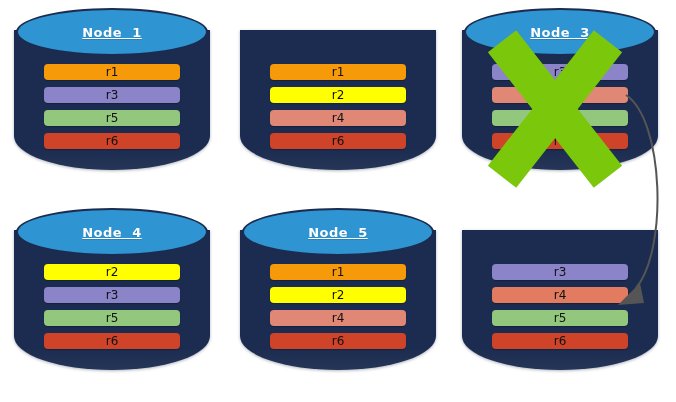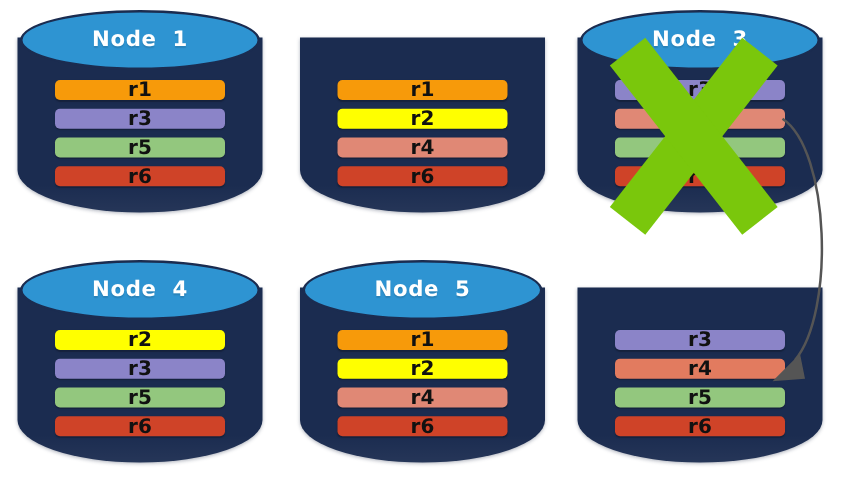--- a/index.html
+++ b/index.html
@@ -56,45 +56,46 @@
     background: #2e94d2;
     border: 2px solid #1b2c50;
     border-radius: 96px / 24px;
     box-sizing: border-box;
     display: flex;
     align-items: center;
     justify-content: center;
   }
   .node-title {
     color: #ffffff;
-    font-size: 17px;
+    font-size: 13px;
     font-weight: bold;
     letter-spacing: 0.5px;
     white-space: pre;
     text-shadow: 0 1px 1px rgba(0,0,0,0.12);
+    text-decoration: underline;
   }
   .bars {
     position: absolute;
     left: 30px;
     top: 56px;
     width: 136px;
   }
   .bar {
     position: relative;
     height: 16px;
     border-radius: 4px;
     margin-bottom: 7px;
     display: flex;
     align-items: center;
     justify-content: center;
     box-shadow: 0 1px 1px rgba(0,0,0,0.25);
   }
   .bar-label {
-    font-size: 16px;
-    font-weight: bold;
+    font-size: 12px;
+    font-weight: normal;
     color: #111111;
     line-height: 1;
   }
   .x-mark {
     position: absolute;
     left: 18px;
     top: 34px;
     width: 150px;
     height: 134px;
     pointer-events: none;

